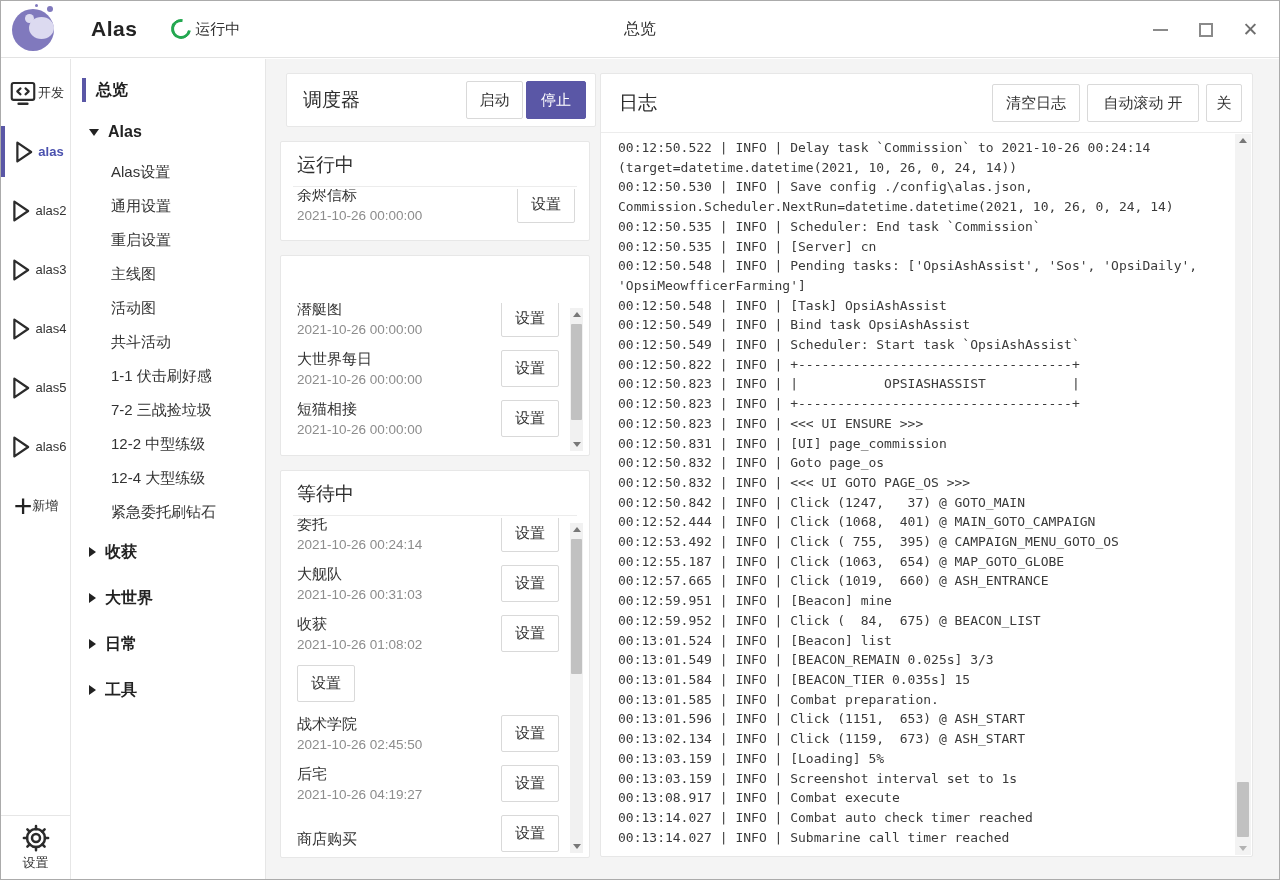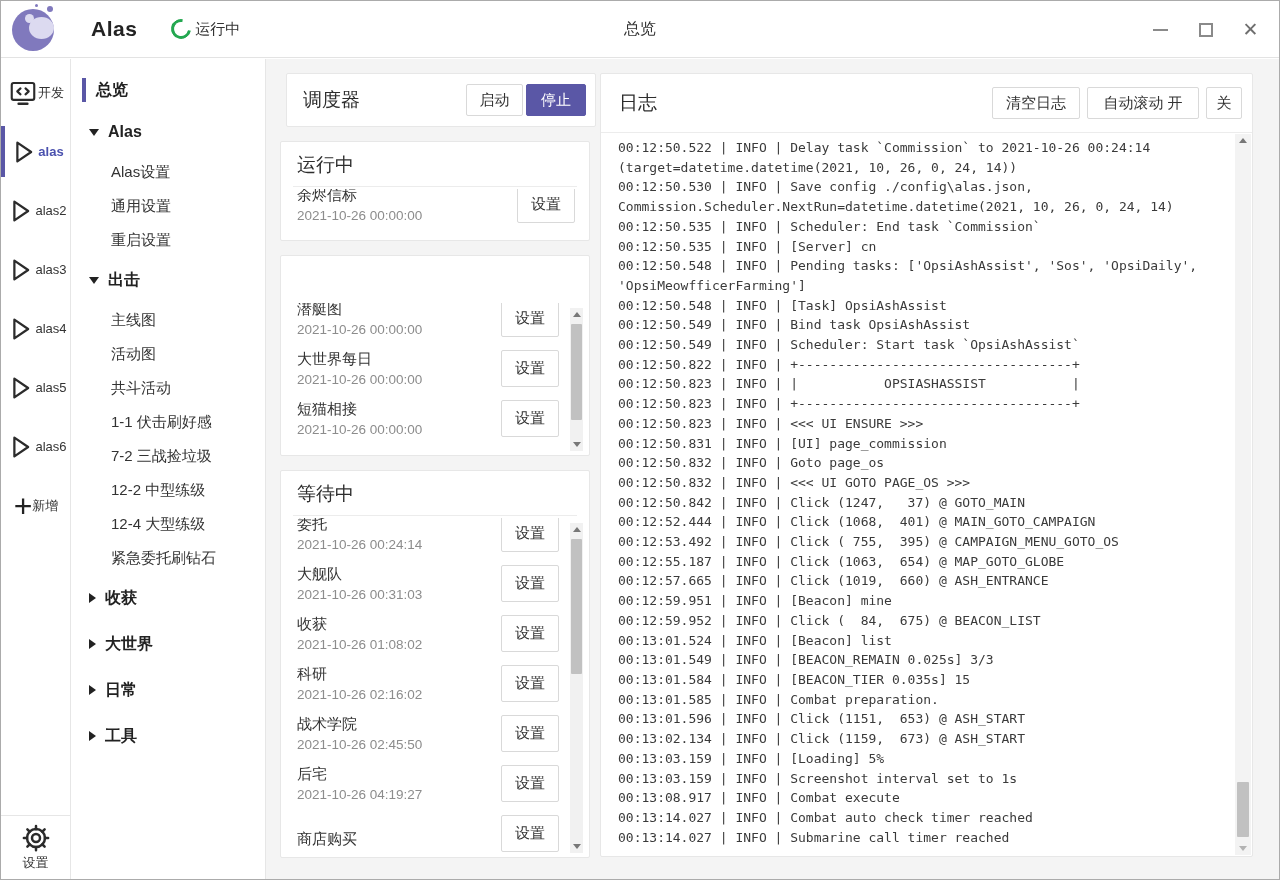--- a/index.html
+++ b/index.html
@@ -51,21 +51,21 @@
   .tri-r{width:0;height:0;border-top:5.5px solid transparent;border-bottom:5.5px solid transparent;border-left:7px solid #222;}
   .menu-sub{height:34px;display:flex;align-items:center;padding-left:40px;font-size:15px;color:#333;cursor:pointer;}
 
   
   .content{position:absolute;left:265px;top:58px;right:0;bottom:0;background:#f4f4f4;}
   .card{position:absolute;background:#fff;border:1px solid #e7e7e7;border-radius:2px;}
   .card-title{font-size:19px;color:#2d2d2d;}
 
   .sched{left:20px;top:14px;width:310px;height:54px;display:flex;align-items:center;padding:0 9px 0 16px;}
   .sched .sp{flex:1;}
-  .btn{display:flex;align-items:center;justify-content:center;height:32px;background:#fff;border:1px solid #d9d9d9;border-radius:2px;font-size:15px;color:#333;cursor:pointer;flex:none;}
+  .btn{display:flex;align-items:center;justify-content:center;height:38px;background:#fff;border:1px solid #d9d9d9;border-radius:2px;font-size:15px;color:#333;cursor:pointer;flex:none;}
   .btn-primary{background:var(--accent);border-color:var(--accent);color:#fff;}
 
   .runcard{left:14px;top:82px;width:310px;height:100px;}
   .pendcard{left:14px;top:196px;width:310px;height:201px;}
   .waitcard{left:14px;top:411px;width:310px;height:388px;}
   .lcard-h{height:45px;margin:0 12px;padding:0 4px;border-bottom:1px solid #ececec;display:flex;align-items:flex-end;}
   .lcard-h .card-title{padding-bottom:8px;}
   .tasklist{position:absolute;left:0;right:0;bottom:1px;top:47px;overflow:hidden;}
   .task-row{height:50px;display:flex;align-items:flex-end;padding:0 30px 16px 16px;}
   .runcard .task-row{padding-right:14px;}
@@ -192,24 +192,20 @@
       <div class="bar"></div>
       <span>总览</span>
     </div>
     <div class="menu-group">
       <span class="tri tri-d"></span>
       <span>Alas</span>
     </div>
     <div class="menu-sub">Alas设置</div>
     <div class="menu-sub">通用设置</div>
     <div class="menu-sub">重启设置</div>
-    <div class="menu-group">
-      <span class="tri tri-d"></span>
-      <span>出击</span>
-    </div>
     <div class="menu-sub">主线图</div>
     <div class="menu-sub">活动图</div>
     <div class="menu-sub">共斗活动</div>
     <div class="menu-sub">1-1 伏击刷好感</div>
     <div class="menu-sub">7-2 三战捡垃圾</div>
     <div class="menu-sub">12-2 中型练级</div>
     <div class="menu-sub">12-4 大型练级</div>
     <div class="menu-sub">紧急委托刷钻石</div>
     <div class="menu-group">
       <span class="tri tri-r"></span>
@@ -308,24 +304,20 @@
           <div class="btn btn-set">设置</div>
         </div>
         <div class="task-row">
           <div class="task-info">
             <div class="task-name">收获</div>
             <div class="task-time">2021-10-26 01:08:02</div>
           </div>
           <div class="btn btn-set">设置</div>
         </div>
         <div class="task-row">
-          <div class="task-info">
-            <div class="task-name">科研</div>
-            <div class="task-time">2021-10-26 02:16:02</div>
-          </div>
           <div class="btn btn-set">设置</div>
         </div>
         <div class="task-row">
           <div class="task-info">
             <div class="task-name">战术学院</div>
             <div class="task-time">2021-10-26 02:45:50</div>
           </div>
           <div class="btn btn-set">设置</div>
         </div>
         <div class="task-row">

